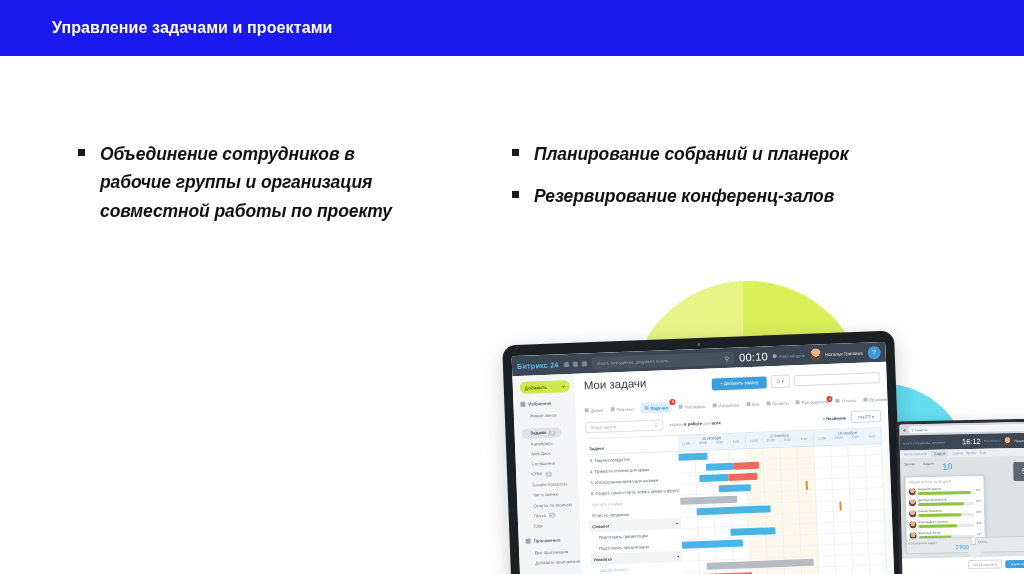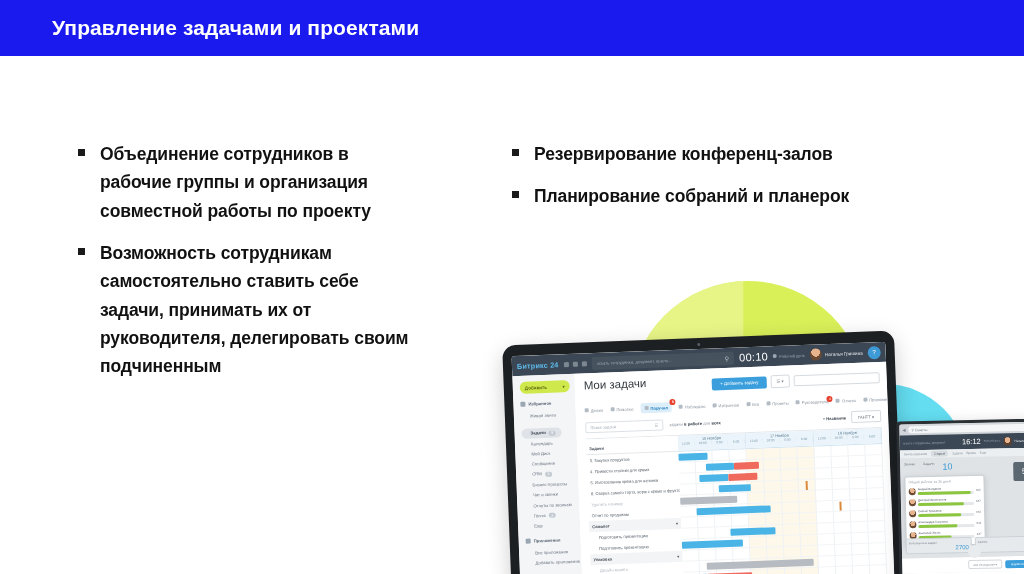--- a/index.html
+++ b/index.html
@@ -12,38 +12,38 @@
   }
   #slide { position: relative; width: 1024px; height: 574px; background: #fff; overflow: hidden; }
 
   
   .header {
     position: absolute; left: 0; top: 0; width: 1024px; height: 56px;
     background: #1a1aee;
     display: flex; align-items: center; justify-content: space-between;
   }
   .header-title {
-    color: #ffffff; font-size: 21px; font-weight: bold;
+    color: #ffffff; font-size: 16px; font-weight: bold;
     letter-spacing: 0.1px; margin-left: 52px; white-space: nowrap;
   }
   .logo { display: flex; align-items: center; margin-right: 42px; }
   .logo-mark {
     width: 19px; height: 25px; margin-right: 3px;
     background: linear-gradient(100deg, #fdfbc8 0%, #f7ee82 42%, #f0e04a 100%);
   }
   .logo-text {
     color: #ffffff; font-size: 25px; font-weight: bold;
     letter-spacing: 0.4px; line-height: 1;
   }
 
   
   .col { position: absolute; }
   .col-left  { left: 78px;  top: 140px; width: 340px; }
   .col-right { left: 512px; top: 140px; width: 420px; }
-  .bullet-item { display: flex; margin-bottom: 14px; }
+  .bullet-item { display: flex; margin-bottom: 14px; font-style: italic; }
   .bullet-mark {
     width: 7px; height: 7px; background: #1a1a1a;
     margin-top: 9px; margin-right: 15px; flex: 0 0 7px;
   }
   .bullet-text {
     color: #111111; font-size: 17.5px; font-weight: bold;
     line-height: 1.62; letter-spacing: -0.1px;
   }
 
   
@@ -274,34 +274,30 @@
 
   <div class="circle circle-lime"></div>
   <div class="circle circle-lime-light"></div>
   <div class="circle circle-cyan"></div>
 
   <div class="col col-left">
     <div class="bullet-item">
       <div class="bullet-mark"></div>
       <div class="bullet-text">Объединение сотрудников в рабочие группы и организация совместной работы по проекту</div>
     </div>
-    <div class="bullet-item">
-      <div class="bullet-mark"></div>
-      <div class="bullet-text">Возможность сотрудникам самостоятельно ставить себе задачи, принимать их от руководителя, делегировать своим подчиненным</div>
-    </div>
   </div>
 
   <div class="col col-right">
     <div class="bullet-item">
       <div class="bullet-mark"></div>
-      <div class="bullet-text">Резервирование конференц-залов</div>
+      <div class="bullet-text">Планирование собраний и планерок</div>
     </div>
     <div class="bullet-item">
       <div class="bullet-mark"></div>
-      <div class="bullet-text">Планирование собраний и планерок</div>
+      <div class="bullet-text">Резервирование конференц-залов</div>
     </div>
   </div>
 
   <div class="laptop">
     <div class="laptop-body">
       <div class="laptop-cam"></div>
       <div class="screen">
 
         <div class="bx-top">
           <div class="bx-logo">

